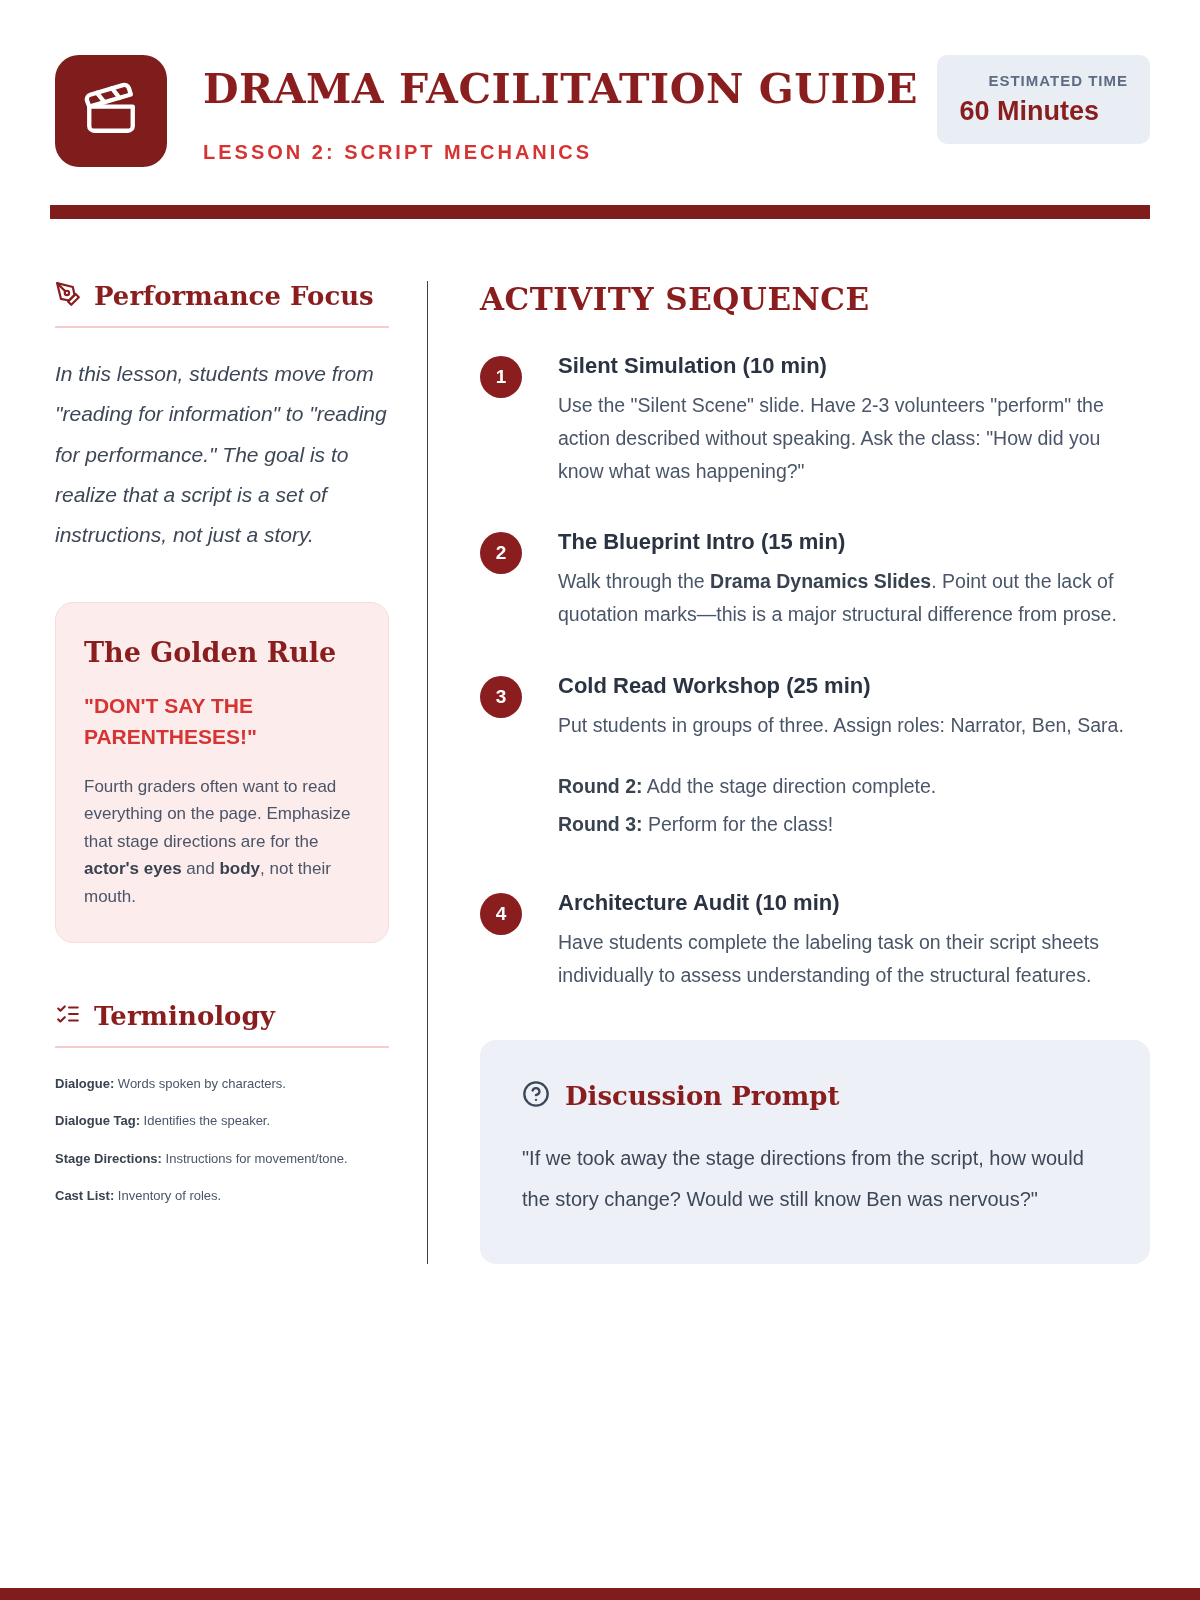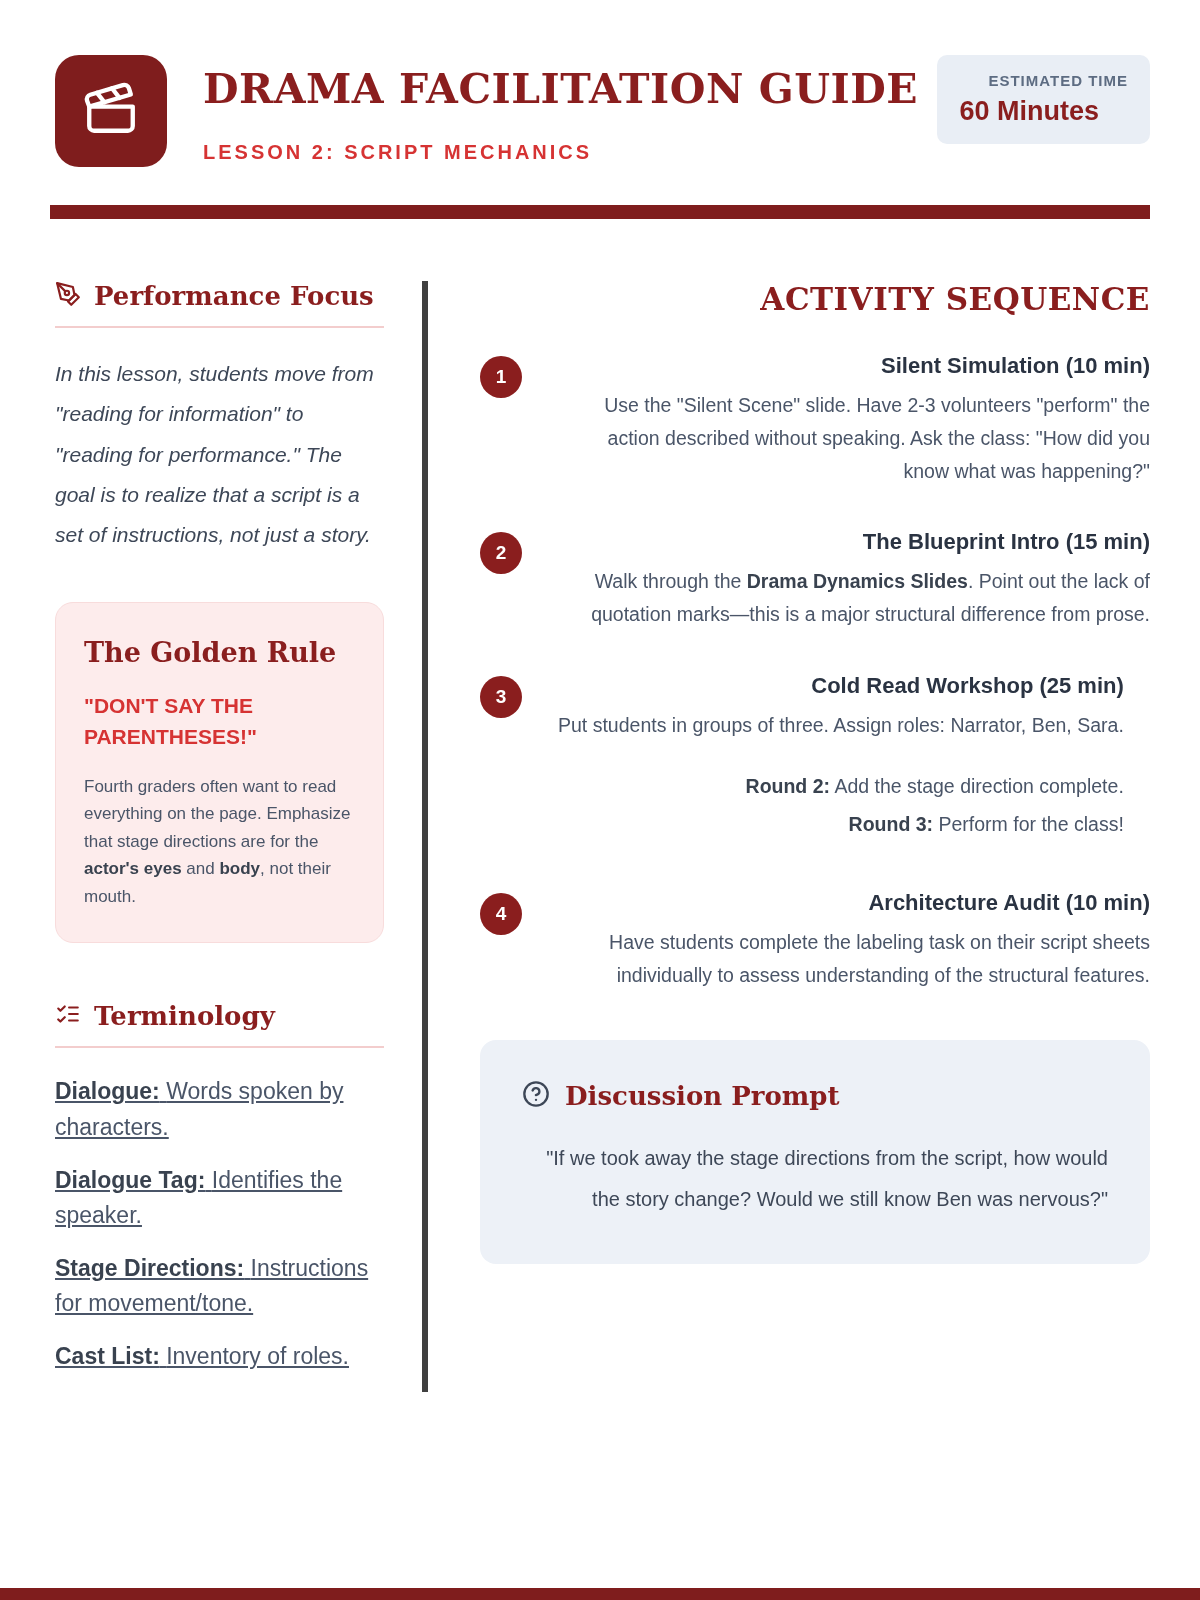--- a/index.html
+++ b/index.html
@@ -17,41 +17,41 @@
   .subtitle { margin-top:28px; font-size:20px; font-weight:bold; color:#d63333; letter-spacing:3px; }
   .time-box { background:#e9eef5; border-radius:10px; padding:17px 22px; flex-shrink:0; min-width:196px; }
   .time-label { font-size:15px; font-weight:bold; color:#5d6c82; letter-spacing:1px;margin-left:29px; }
   .time-value { font-size:27px; font-weight:bold; color:#8a1e1e; margin-top:7px; }
 
   .top-bar { margin:38px 50px 0 50px; height:14px; background:#7f1d1d; }
   .bottom-bar { position:absolute; left:0; right:0; bottom:0; height:12px; background:#7f1d1d; }
 
   
   .content { display:flex; padding:0 50px; margin-top:62px; align-items:stretch; }
-  .left { width:378px; flex-shrink:0; padding:0 38px 0 5px; border-right:6px solid #404040; }
-  .right { flex:1; padding-left:52px; min-width:0;text-align:right; }
+  .left { width:378px; flex-shrink:0; padding:0 38px 0 5px; border-right:1px solid #404040; }
+  .right { flex:1; padding-left:52px; min-width:0; }
 
   
   .side-heading { display:flex; align-items:center; gap:13px; padding-bottom:15px;
                   border-bottom:2px solid #f3cdcd; }
   .side-heading .txt { font-family:"DejaVu Serif","Liberation Serif",serif; font-weight:bold;
                        font-size:26px; color:#8a1e1e; }
   .focus-body { margin-top:26px; font-style:italic; font-size:21px; line-height:1.92; color:#3d4757; }
 
   .golden { margin-top:46px; background:#fdecec; border:1px solid #f8dcdc; border-radius:18px;
             padding:34px 28px 32px 28px; }
   .golden .g-title { font-family:"DejaVu Serif","Liberation Serif",serif; font-weight:bold;
                      font-size:27px; color:#8a1e1e; }
   .golden .shout { margin-top:22px; font-size:21px; font-weight:bold; color:#d63333; line-height:1.5; }
   .golden .g-body { margin-top:20px; font-size:17px; line-height:1.62; color:#4a5568; }
   .golden .g-body b { color:#39424f; }
 
   .term-section { margin-top:58px; }
   .terms { margin-top:26px; }
-  .term { font-size:23px; line-height:1.55; color:#4a5568; margin-bottom:17px;text-decoration:underline; }
+  .term { font-size:13px; line-height:1.55; color:#4a5568; margin-bottom:17px; }
   .term b { color:#39424f; }
 
   
   .main-title { font-family:"DejaVu Serif","Liberation Serif",serif; font-weight:bold;
                 font-size:31px; color:#8a1e1e; letter-spacing:0.5px; }
   .steps { margin-top:36px; }
   .step { display:flex; margin-bottom:42px; }
   .step-num { width:42px; height:42px; border-radius:50%; background:#8a1e1e; color:#fff;
               font-weight:bold; font-size:19px; display:flex; align-items:center;
               justify-content:center; flex-shrink:0; margin-top:3px; }

